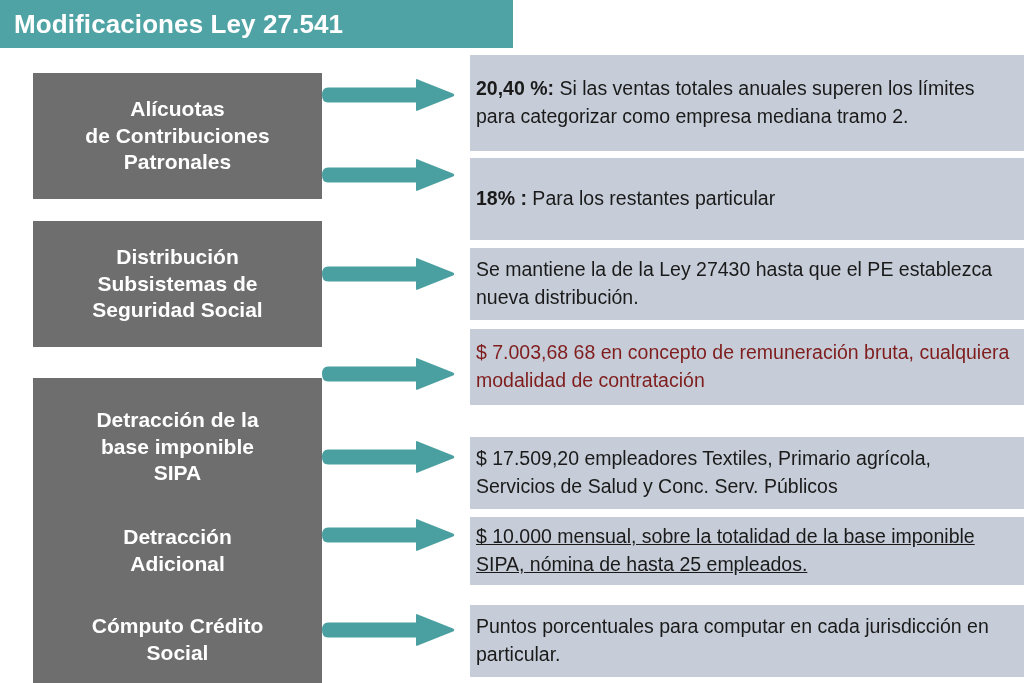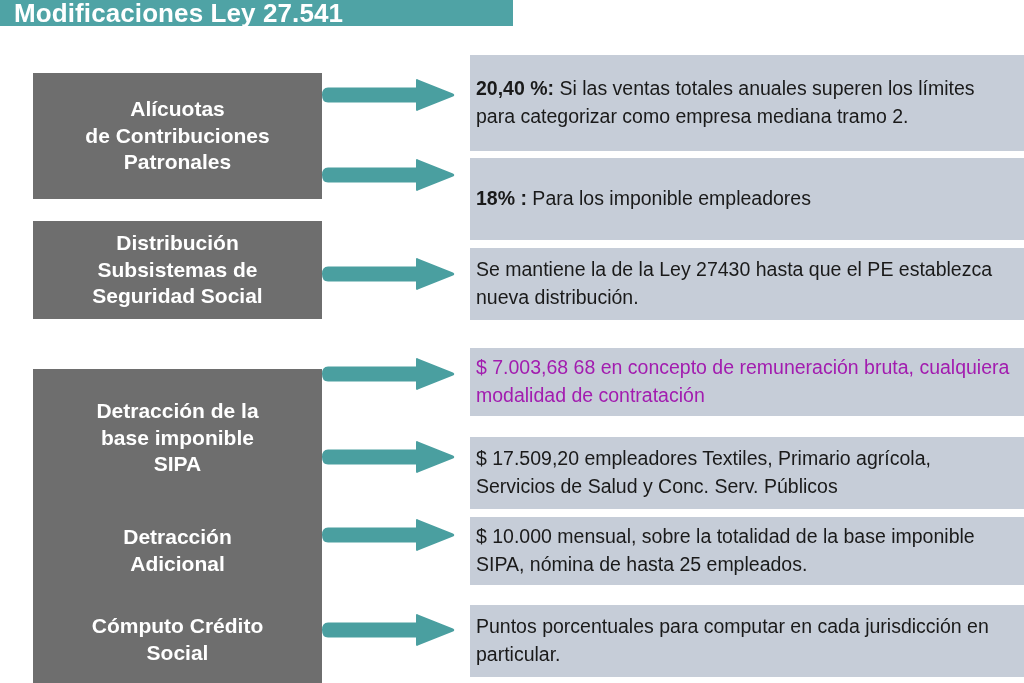--- a/index.html
+++ b/index.html
@@ -15,21 +15,21 @@
     font-family: "Liberation Sans", sans-serif;
     -webkit-font-smoothing: antialiased;
   }
 
   
   #header-bar {
     position: absolute;
     left: 0;
     top: 0;
     width: 513px;
-    height: 26px;
+    height: 48px;
     background: #4fa3a5;
   }
   #header-title {
     position: absolute;
     left: 14px;
     top: 50%;
     transform: translateY(-50%);
     color: #ffffff;
     font-size: 26px;
     font-weight: bold;
@@ -94,24 +94,24 @@
 <body>
 
 <div id="header-bar">
   <div id="header-title">Modificaciones Ley 27.541</div>
 </div>
 
 <div id="category-boxes">
     <div class="gray-box" style="top: 73px; height: 126px; background: rgb(110, 110, 110);"><span>Alícuotas
 de Contribuciones
 Patronales</span></div>
-    <div class="gray-box" style="top: 221px; height: 98px; background: rgb(110, 110, 110);"><span>Distribución
+    <div class="gray-box" style="top: 221px; height: 126px; background: rgb(110, 110, 110);"><span>Distribución
 Subsistemas de
 Seguridad Social</span></div>
-    <div class="gray-box" style="top: 369px; height: 138px; background: rgb(110, 110, 110);"><span>Detracción de la
+    <div class="gray-box" style="top: 378px; height: 138px; background: rgb(110, 110, 110);"><span>Detracción de la
 base imponible
 SIPA</span></div>
     <div class="gray-box" style="top: 503px; height: 96px; background: rgb(110, 110, 110);"><span>Detracción
 Adicional</span></div>
     <div class="gray-box" style="top: 597px; height: 86px; background: rgb(110, 110, 110);"><span>Cómputo Crédito
 Social</span></div>
   </div>
 
 <div id="arrow-group">
     <div class="arrow" style="left: 320px; top: 78px;">
@@ -149,30 +149,30 @@
         <path fill="#4a9fa0" d="M 8 9.5 Q 2 9.5 2 17 Q 2 24.5 8 24.5 L 96 24.5 L 96 31.5 Q 96 34 98.4 32.3 L 133 18.6 Q 135.5 17 133 15.4 L 98.4 1.7 Q 96 0 96 2.5 L 96 9.5 Z"></path>
       </svg>
     </div>
   </div>
 
 <div id="detail-panels">
     <div class="text-panel" style="top: 55px; height: 96px; background: rgb(198, 205, 216); color: rgb(26, 26, 26);">
       <span class="panel-text"><b>20,40 %:</b><span> Si las ventas totales anuales superen los límites para categorizar como empresa mediana tramo 2.</span></span>
     </div>
     <div class="text-panel" style="top: 158px; height: 82px; background: rgb(198, 205, 216); color: rgb(26, 26, 26);">
-      <span class="panel-text"><b>18% :</b><span> Para los imponible empleadores</span></span>
+      <span class="panel-text"><b>18% :</b><span> Para los restantes particular</span></span>
     </div>
     <div class="text-panel" style="top: 248px; height: 72px; background: rgb(198, 205, 216); color: rgb(26, 26, 26);">
       <span class="panel-text"><span>Se mantiene la de la Ley 27430 hasta que el PE establezca nueva distribución.</span></span>
     </div>
-    <div class="text-panel" style="top: 348px; height: 68px; background: rgb(198, 205, 216); color: #a21caf;">
+    <div class="text-panel" style="top: 329px; height: 76px; background: rgb(198, 205, 216); color: #7f1d1d;">
       <span class="panel-text"><span>$ 7.003,68 68 en concepto de remuneración bruta, cualquiera modalidad de contratación</span></span>
     </div>
     <div class="text-panel" style="top: 437px; height: 72px; background: rgb(198, 205, 216); color: rgb(26, 26, 26);">
       <span class="panel-text"><span>$ 17.509,20 empleadores Textiles, Primario agrícola, Servicios de Salud y Conc. Serv. Públicos</span></span>
     </div>
-    <div class="text-panel" style="top: 517px; height: 68px; background: rgb(198, 205, 216); color: rgb(26, 26, 26);">
+    <div class="text-panel" style="top: 517px; height: 68px; background: rgb(198, 205, 216); color: rgb(26, 26, 26); text-decoration: underline;">
       <span class="panel-text"><span>$ 10.000 mensual, sobre la totalidad de la base imponible SIPA, nómina de hasta 25 empleados.</span></span>
     </div>
     <div class="text-panel" style="top: 605px; height: 72px; background: rgb(198, 205, 216); color: rgb(26, 26, 26); align-items: center;">
       <span class="panel-text"><span>Puntos porcentuales para computar en cada jurisdicción en particular.</span></span>
     </div>
   </div>
 
 </body></html>

